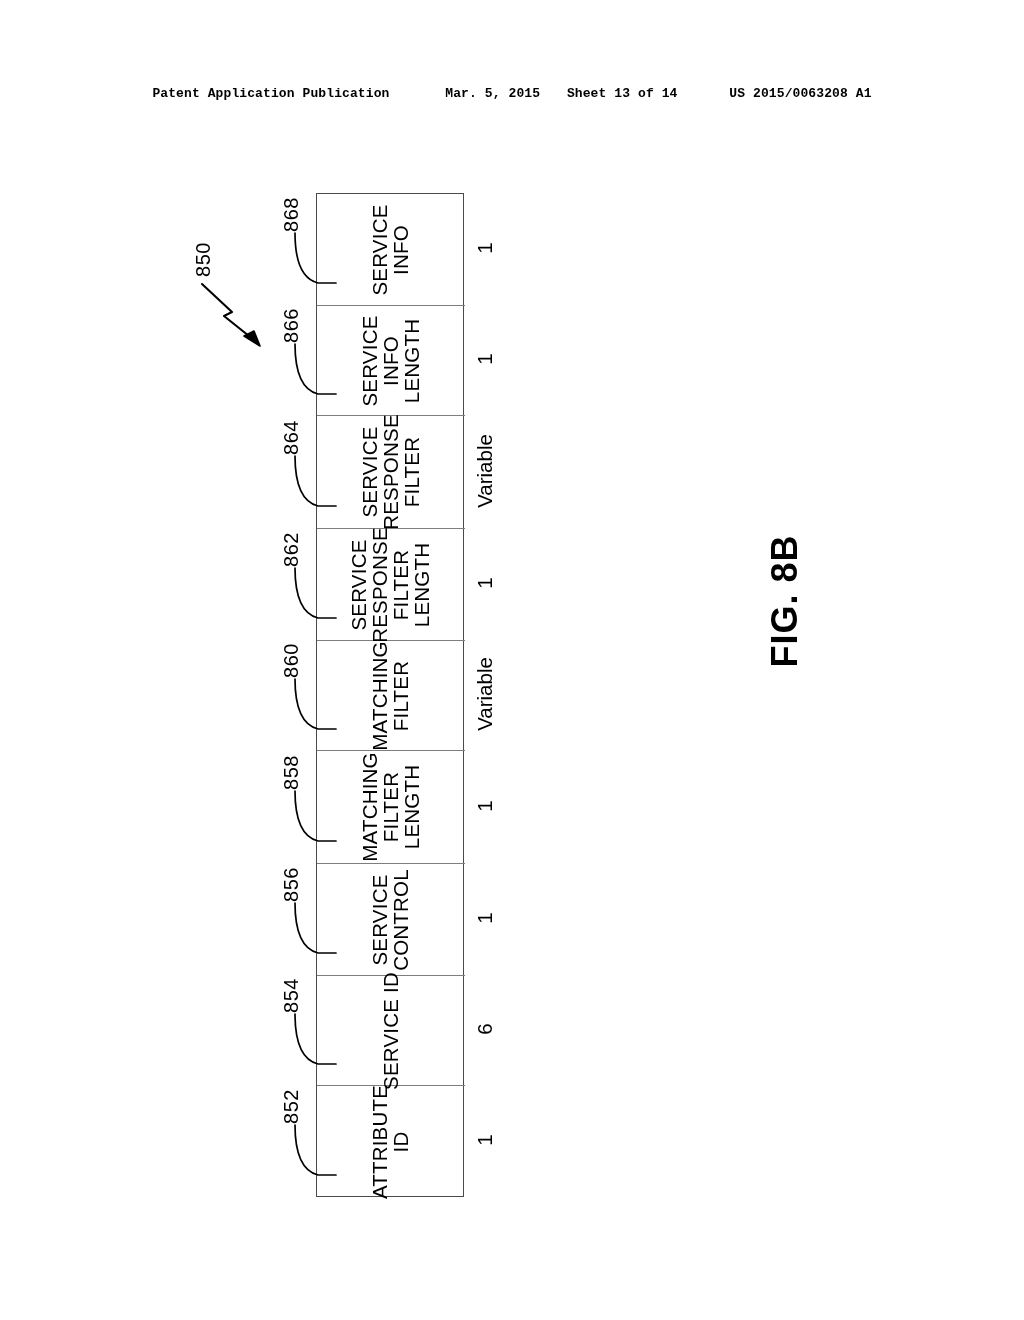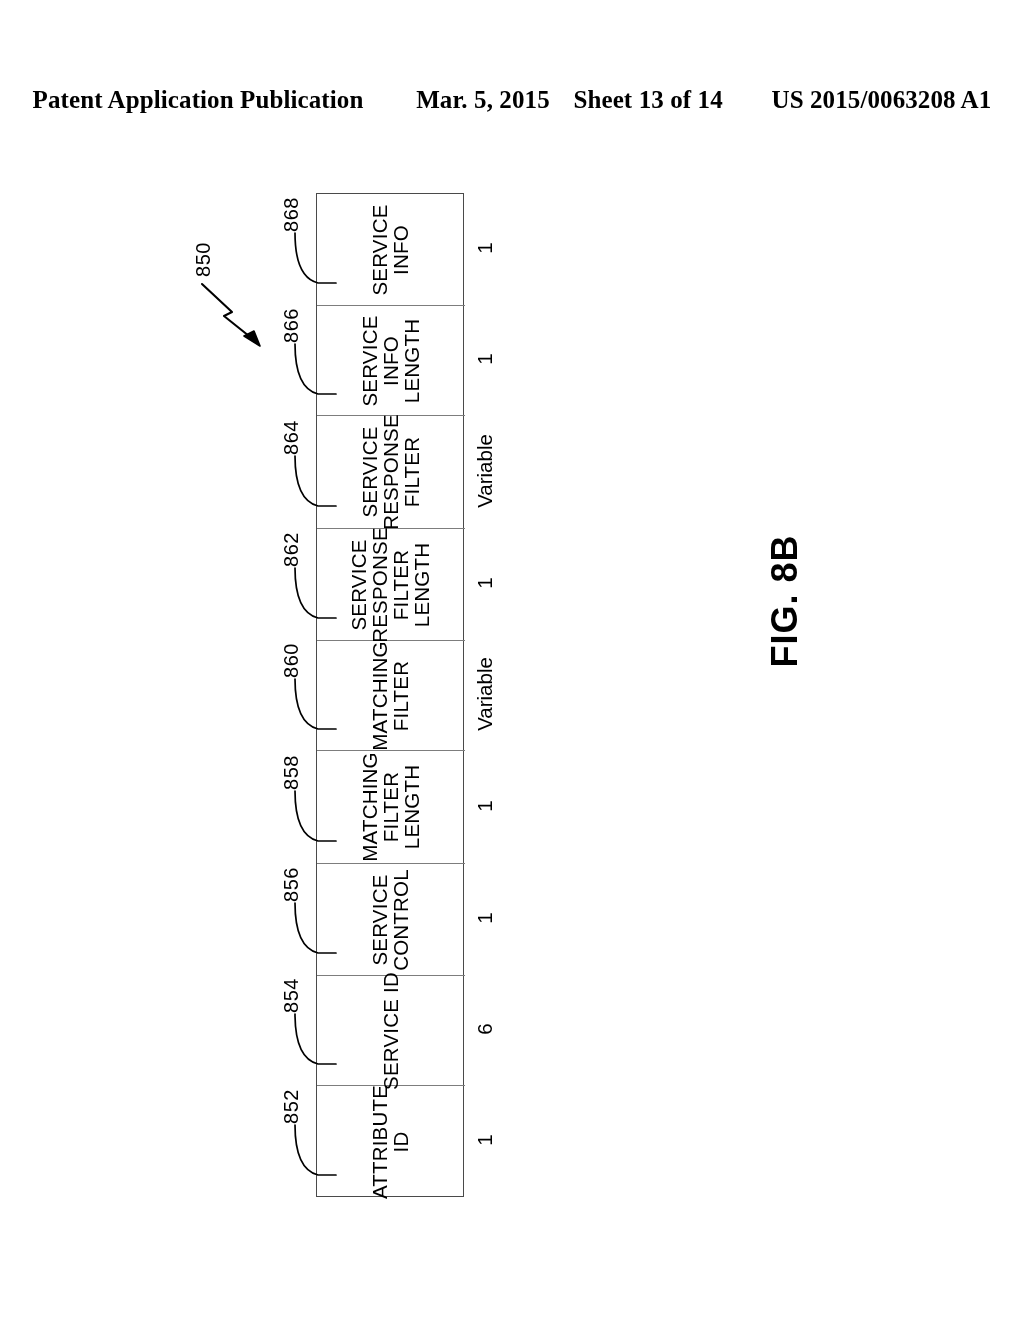--- a/index.html
+++ b/index.html
@@ -17,23 +17,23 @@
     color: #000000;
   }
 
   
   #page-header {
     position: absolute;
     top: 86px;
     left: 0;
     width: 1024px;
     text-align: center;
-    font-family: Liberation Serif, serif;
+    font-family: Liberation Mono, monospace;
     font-weight: bold;
-    font-size: 25px;
+    font-size: 13px;
     letter-spacing: 0.1px;
     white-space: nowrap;
   }
   #page-header .hdr-seg { display: inline-block; vertical-align: baseline; }
   .gap-lg { display: inline-block; width: 40px; }
   .gap-sm { display: inline-block; width: 11px; }
   .gap-md { display: inline-block; width: 36px; }
 
   
   #figure-area {

